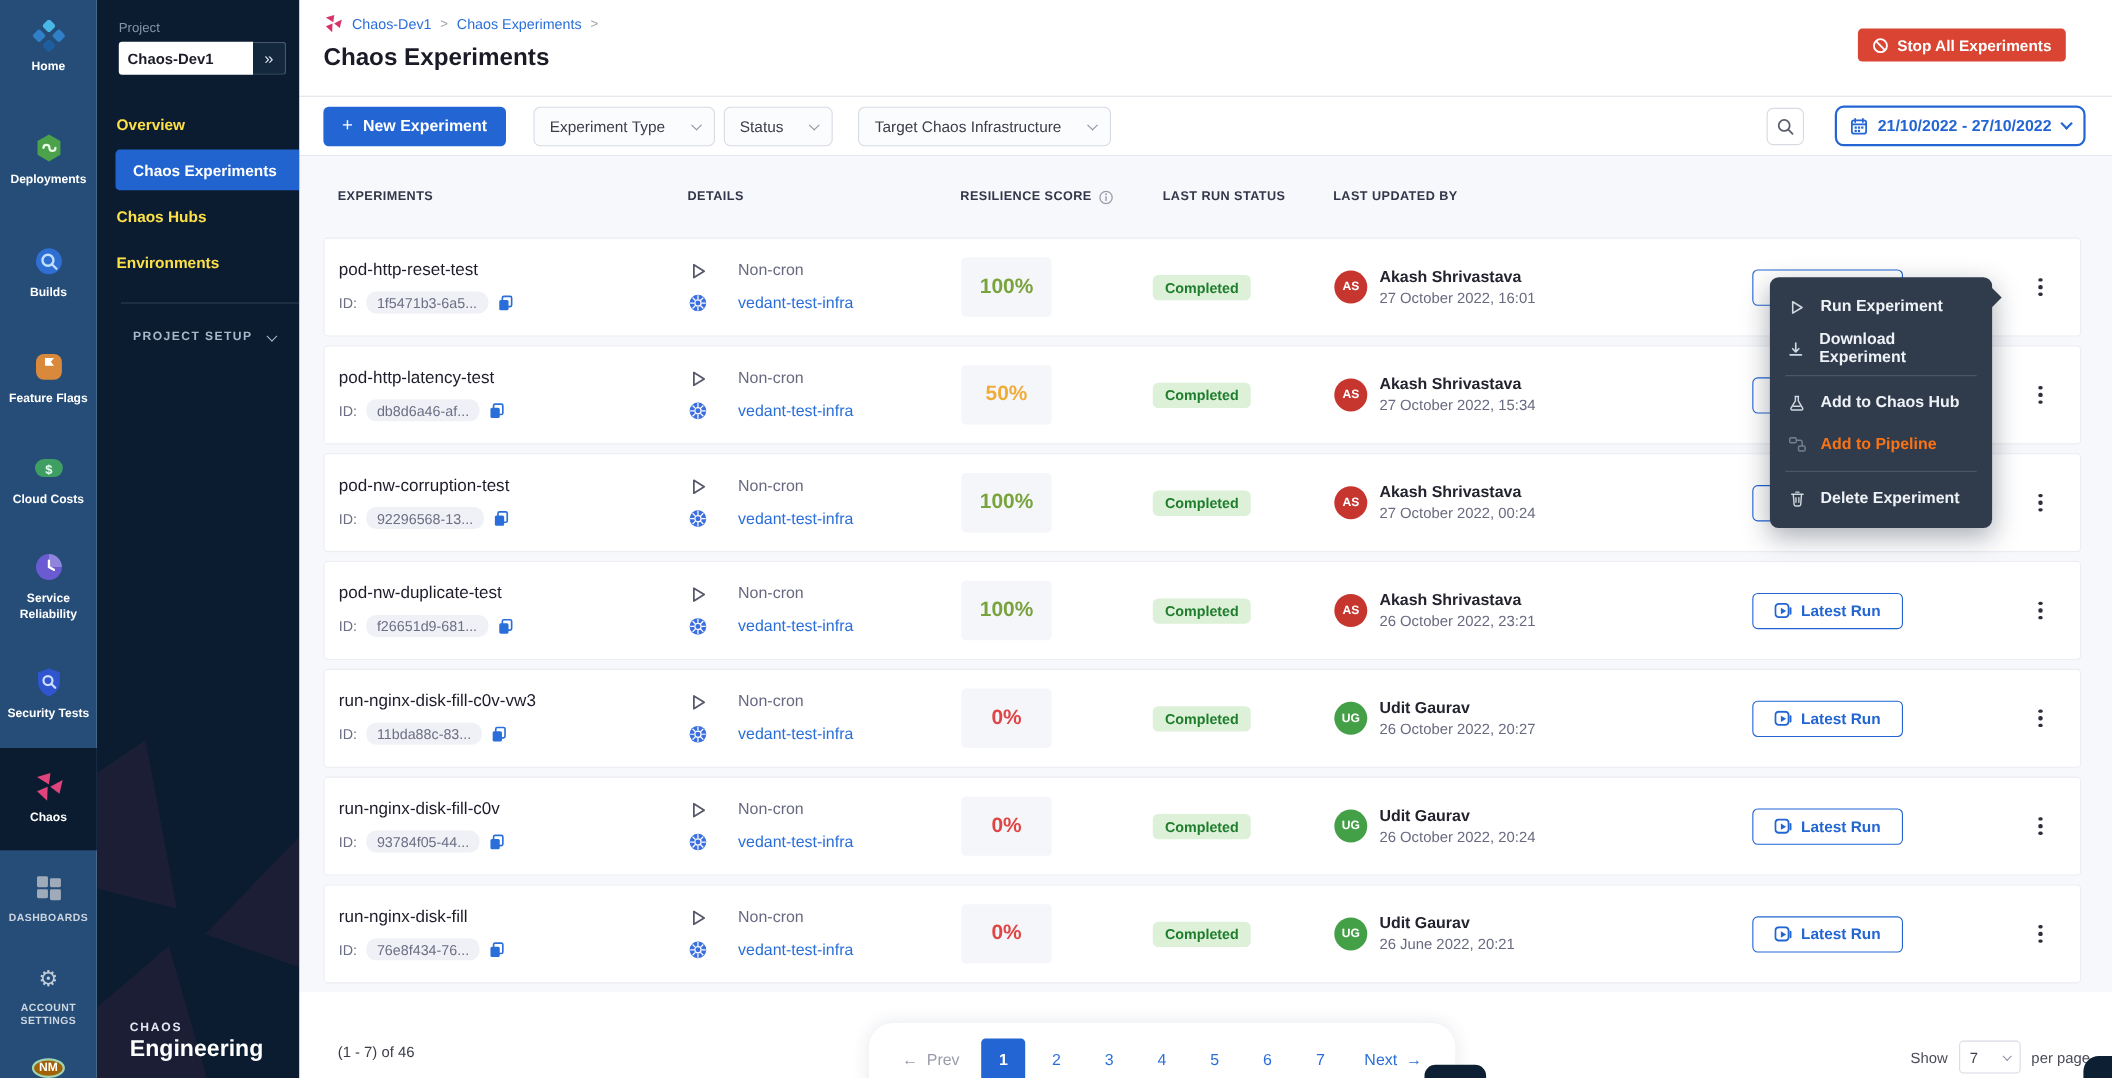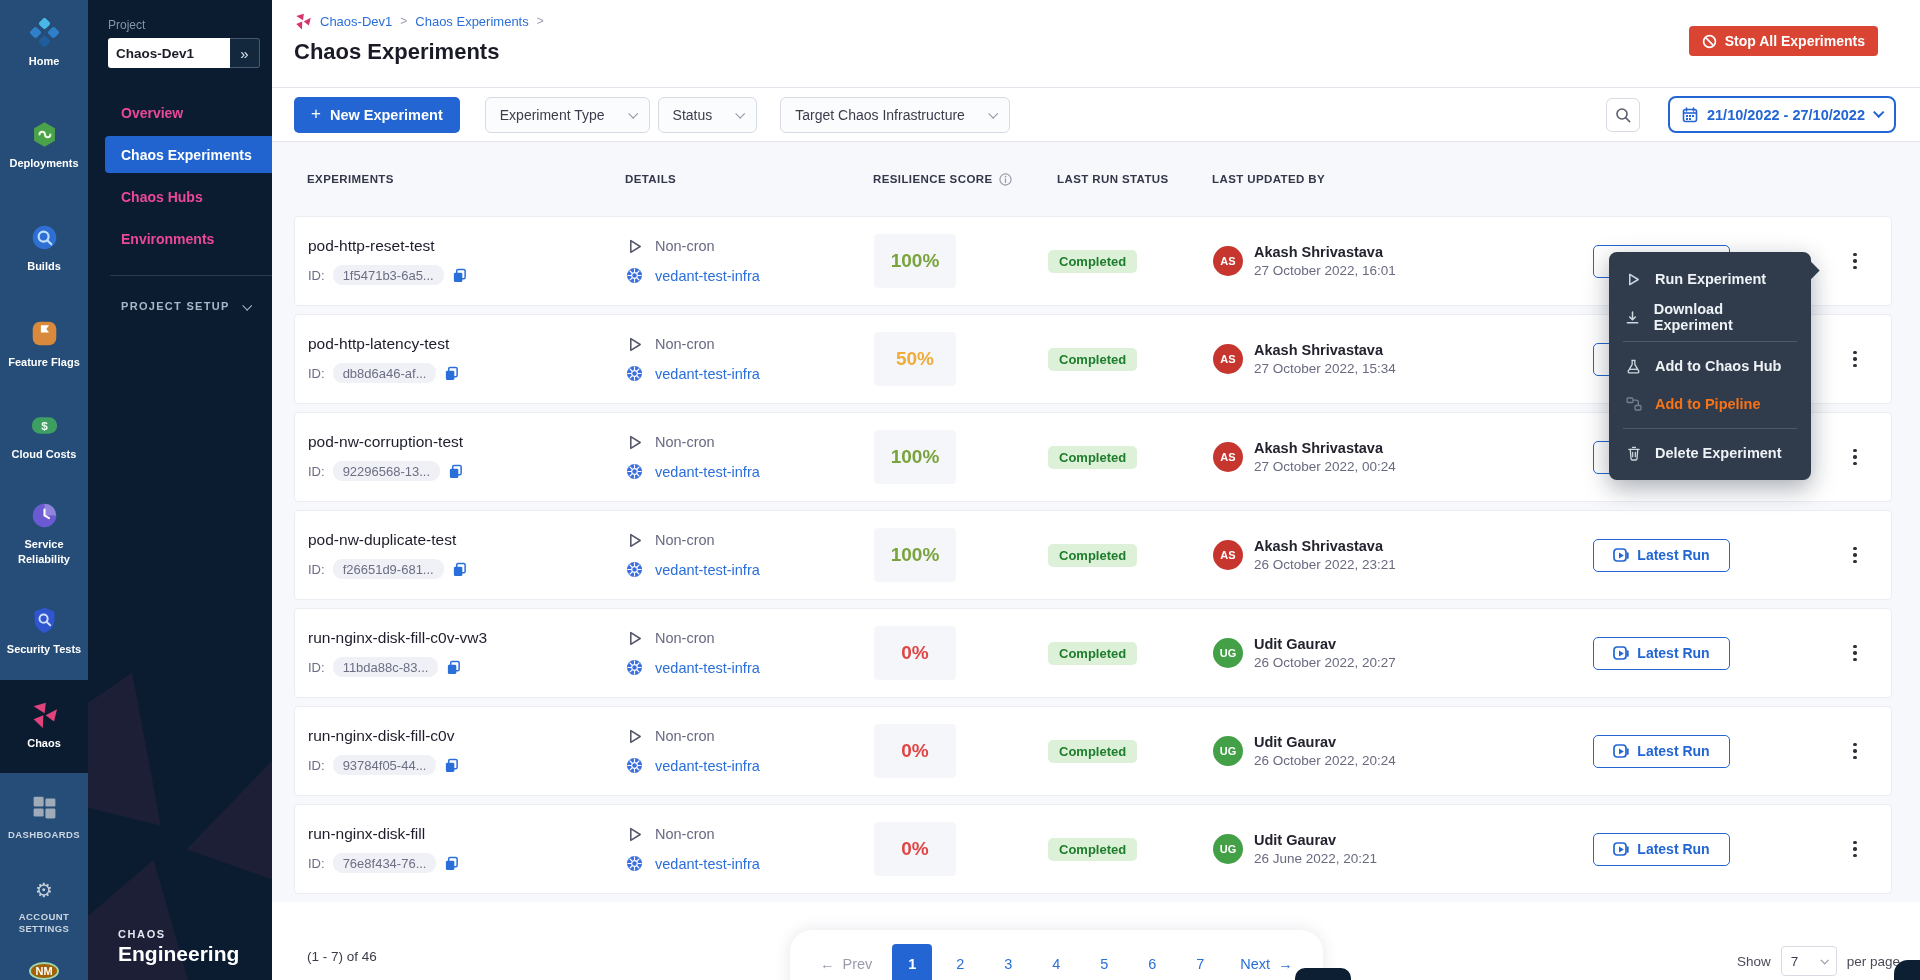--- a/index.html
+++ b/index.html
@@ -26,21 +26,21 @@
   .gear-glyph{font-size:20px;color:#c3cdd8;line-height:1}
   .rail-avatar{margin:20px auto 0;width:30px;height:30px;border-radius:50%;background:#a16207;border:2px solid #9fd6b0;color:#fff;font-size:11px;font-weight:700;display:flex;align-items:center;justify-content:center;cursor:pointer}
 
   
   .panel{width:184px;flex-shrink:0;background:#0b1c30;position:relative;overflow:hidden;z-index:2}
   .project-label{margin:18px 0 6px 20px;font-size:12px;color:#8195ab}
   .project-row{display:flex;margin:0 12px 0 20px;height:30px}
   .project-input{flex:1;min-width:0;background:#fff;border:none;border-radius:3px 0 0 3px;padding:0 8px;font-size:13.5px;font-weight:700;color:#1c1c28;font-family:inherit}
   .collapse-btn{width:30px;background:#13273d;border:1px solid #45586d;border-left:none;border-radius:0 3px 3px 0;color:#dfe7ef;font-size:15px;display:flex;align-items:center;justify-content:center;cursor:pointer}
   .side-nav{margin-top:26px}
-  .side-item{height:37px;display:flex;align-items:center;padding-left:33px;font-size:14px;font-weight:600;color:#ec4899;cursor:pointer;margin-bottom:5px}
+  .side-item{height:37px;display:flex;align-items:center;padding-left:18px;font-size:14px;font-weight:600;color:#fde047;cursor:pointer;margin-bottom:5px}
   .side-item.selected{background:#2164cf;color:#fff;margin-left:17px;padding-left:16px;border-radius:4px 0 0 4px}
   .side-divider{height:1px;background:rgba(255,255,255,.14);margin:18px 0 0 22px}
   .section-row{display:flex;align-items:center;justify-content:space-between;margin:24px 22px 0 33px;color:#a9b8c9;font-size:11px;font-weight:700;letter-spacing:1.3px;cursor:pointer}
   .chev{display:inline-block;width:7px;height:7px;border-right:1.7px solid #8f93a3;border-bottom:1.7px solid #8f93a3;transform:rotate(45deg) translateY(-1px)}
   .chev.lite{border-color:#a9b8c9}
   .chev.blue{border-color:#2265d3;width:8px;height:8px;border-width:2.2px;margin-top:-3px}
   .brand{position:absolute;left:30px;bottom:14px;z-index:2}
   .brand-top{font-size:11px;letter-spacing:1.6px;font-weight:600;color:#e3e9f0}
   .brand-bottom{font-size:21px;font-weight:700;color:#fff;margin-top:2px}
   .watermark{position:absolute;width:430px;height:430px;right:-110px;bottom:-80px;opacity:.08;transform:rotate(-18deg);pointer-events:none}
@@ -67,21 +67,21 @@
   .table-zone{flex:1;background:#f7f8fb;padding:0 28px 0 22px;display:flex;flex-direction:column;overflow:hidden}
   .grid{display:grid;grid-template-columns:318px 248px 174px 165px 380px 250px 1fr;align-items:center;padding-left:13px}
   .cols-head{height:74px;font-size:11.5px;font-weight:700;color:#34364a;letter-spacing:.4px}
   .cols-head .c{display:flex;align-items:center;gap:6px}
   .row-card{background:#fff;border:1px solid #ebedf3;border-radius:4px;height:90px;margin-bottom:8px}
   .cell-name .nm{font-size:15.5px;font-weight:400;color:#1d1d2c;cursor:pointer}
   .idrow{display:flex;align-items:center;gap:8px;margin-top:10px;font-size:13px;color:#6c6e84}
   .id-pill{background:#f0f1f6;border-radius:9px;padding:2.5px 10px}
   .copy-ic{display:flex;cursor:pointer}
   .cell-details{display:flex;flex-direction:column;gap:13px}
-  .dline{display:flex;align-items:center;gap:12px;font-size:14.5px;color:#676980}
+  .dline{display:flex;align-items:center;gap:28px;font-size:14.5px;color:#676980}
   .dline .dic{width:17px;display:flex;justify-content:center}
   .infra{color:#2a6fd9;cursor:pointer}
   .score-tile{width:82px;height:54px;background:#f5f6f9;border-radius:4px;display:flex;align-items:center;justify-content:center;font-size:19px;font-weight:700}
   .score-high{color:#79a33c}.score-mid{color:#f0ac38}.score-low{color:#e04545}
   .badge{display:inline-block;background:#ddf0d8;color:#1d7d2c;font-size:13px;font-weight:700;padding:4px 11px;border-radius:5px}
   .usercell{display:flex;align-items:center;gap:11px}
   .avatar{width:30px;height:30px;border-radius:50%;color:#fff;font-size:11px;font-weight:700;display:flex;align-items:center;justify-content:center;flex-shrink:0}
   .uname{font-size:14.5px;font-weight:700;color:#22232e}
   .udate{font-size:13.5px;color:#686a80;margin-top:3px}
   .run-btn{width:137px;height:33px;border:1.5px solid #2265d3;background:#fff;color:#2265d3;border-radius:5px;display:flex;align-items:center;justify-content:center;gap:8px;font-family:inherit;font-size:14px;font-weight:700;cursor:pointer}

